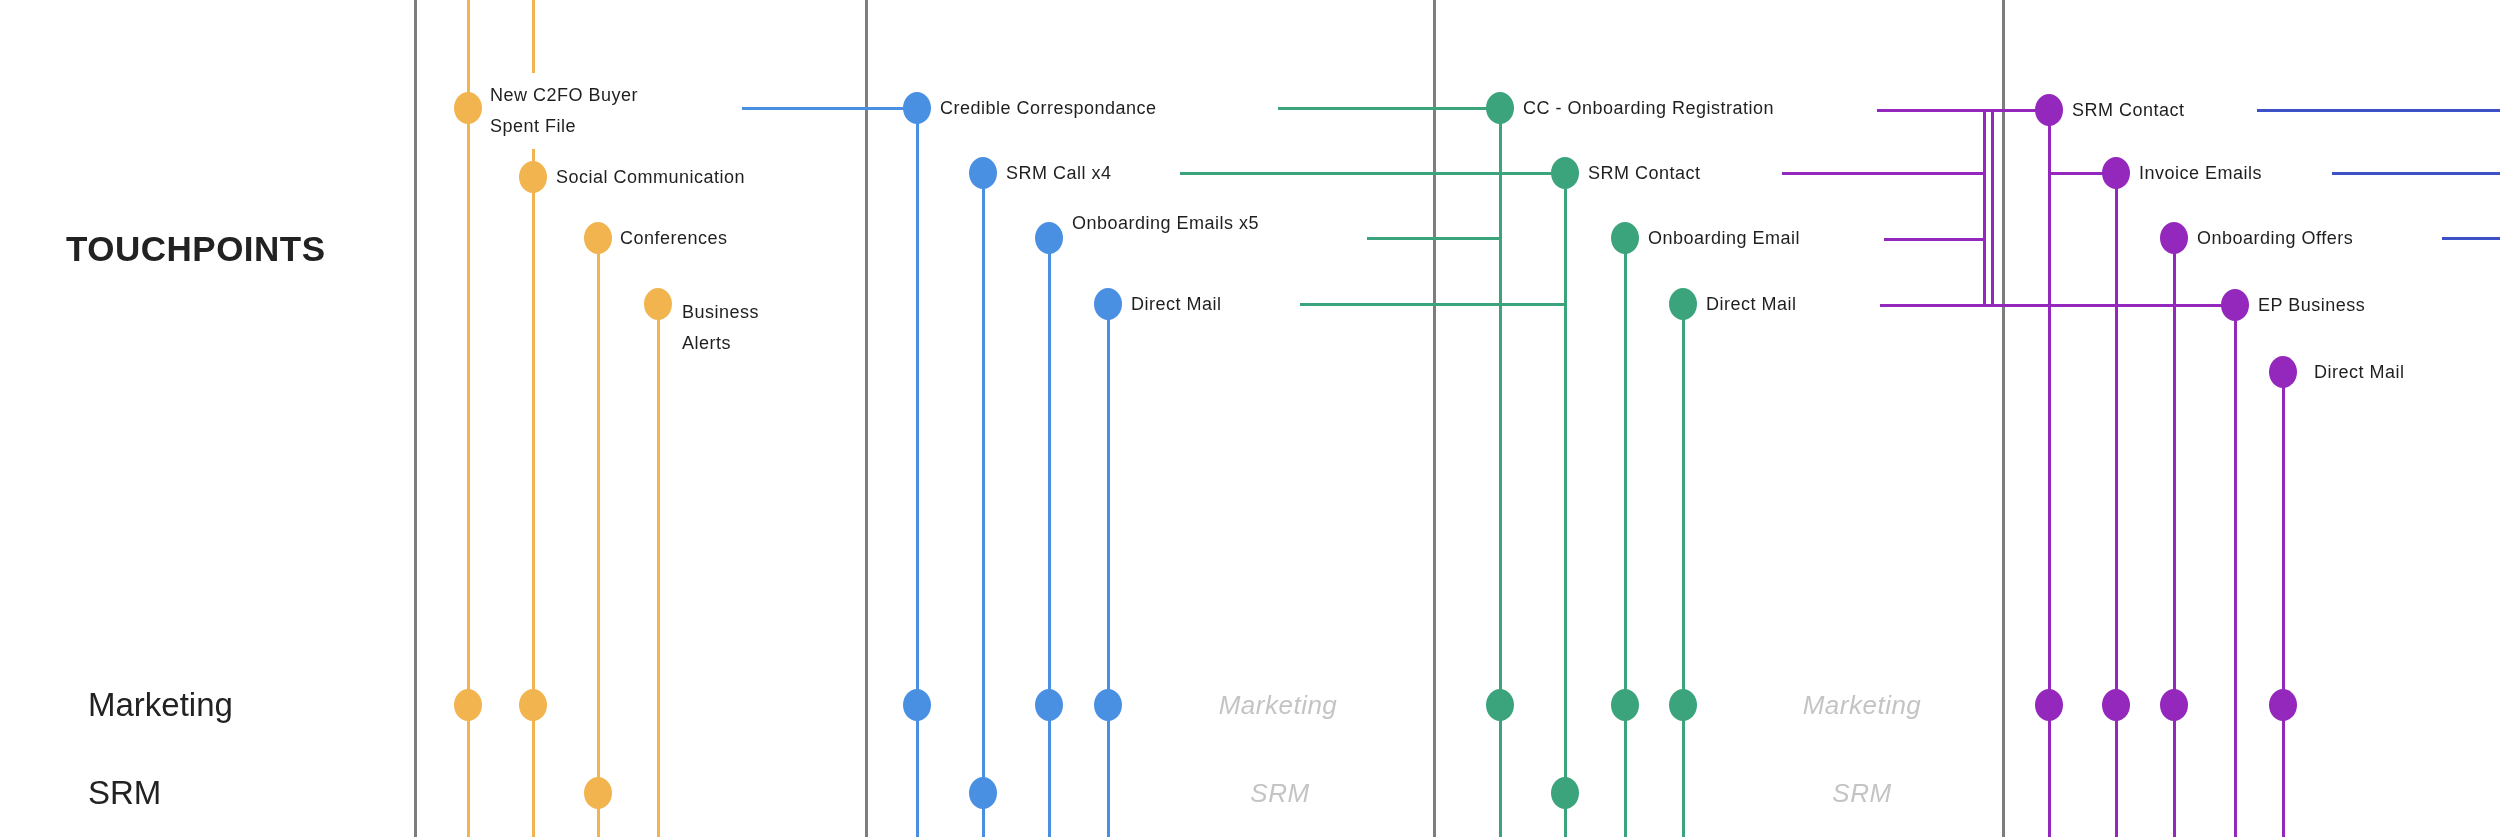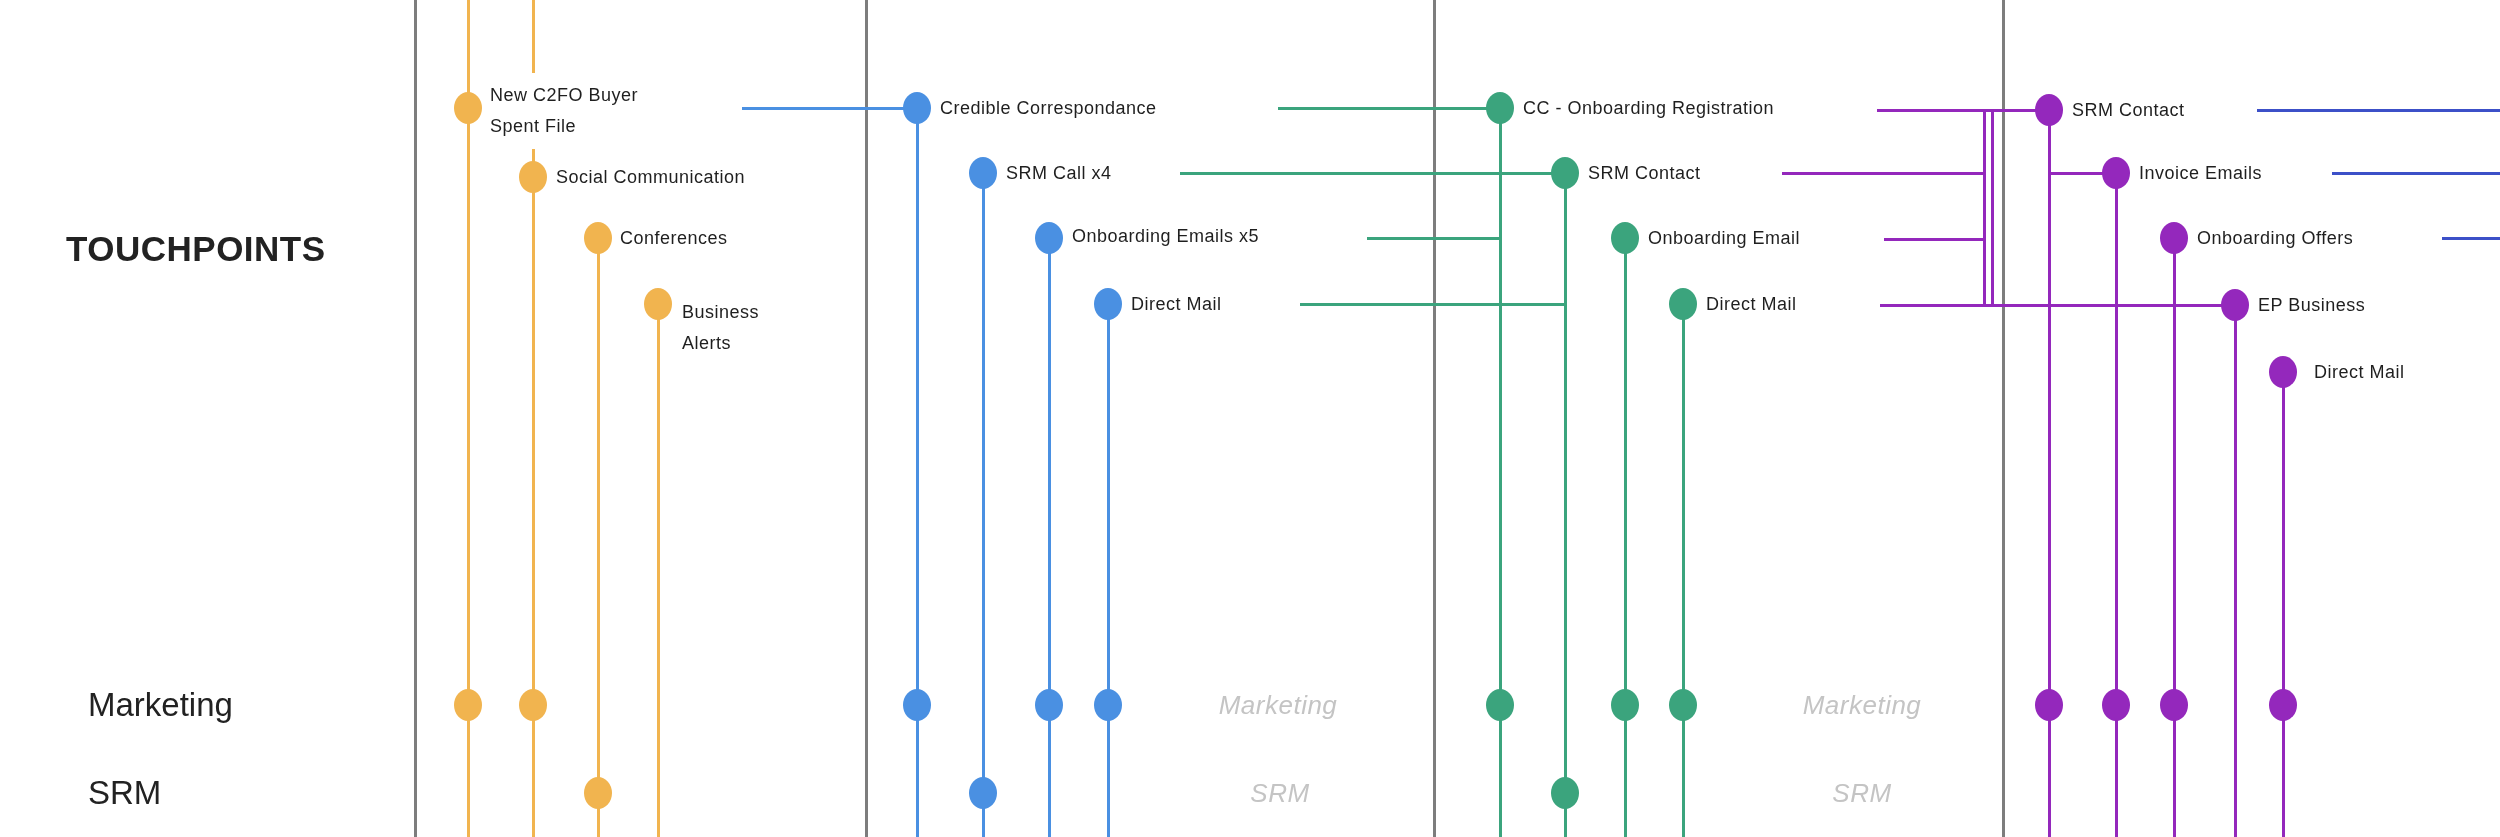--- a/index.html
+++ b/index.html
@@ -95,21 +95,21 @@
       <div class="tp-label" style="left: 682px; top: 290px;">
         <div>Business</div>
         <div>Alerts</div>
       </div>
       <div class="tp-label" style="left: 940px; top: 85.5px;">
         <div>Credible Correspondance</div>
       </div>
       <div class="tp-label" style="left: 1006px; top: 150.5px;">
         <div>SRM Call x4</div>
       </div>
-      <div class="tp-label" style="left: 1072px; top: 214px; text-align: center;">
+      <div class="tp-label" style="left: 1072px; top: 201px; text-align: center;">
         <div>Onboarding Emails x5</div>
       </div>
       <div class="tp-label" style="left: 1131px; top: 281.5px;">
         <div>Direct Mail</div>
       </div>
       <div class="tp-label" style="left: 1523px; top: 85.5px;">
         <div>CC - Onboarding Registration</div>
       </div>
       <div class="tp-label" style="left: 1588px; top: 150.5px;">
         <div>SRM Contact</div>

